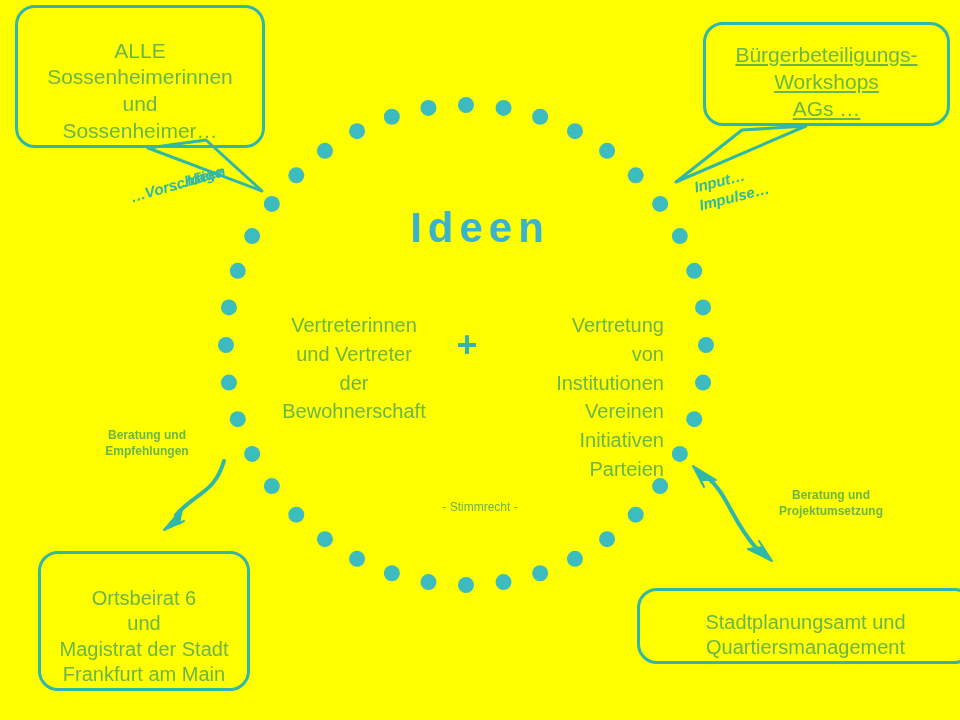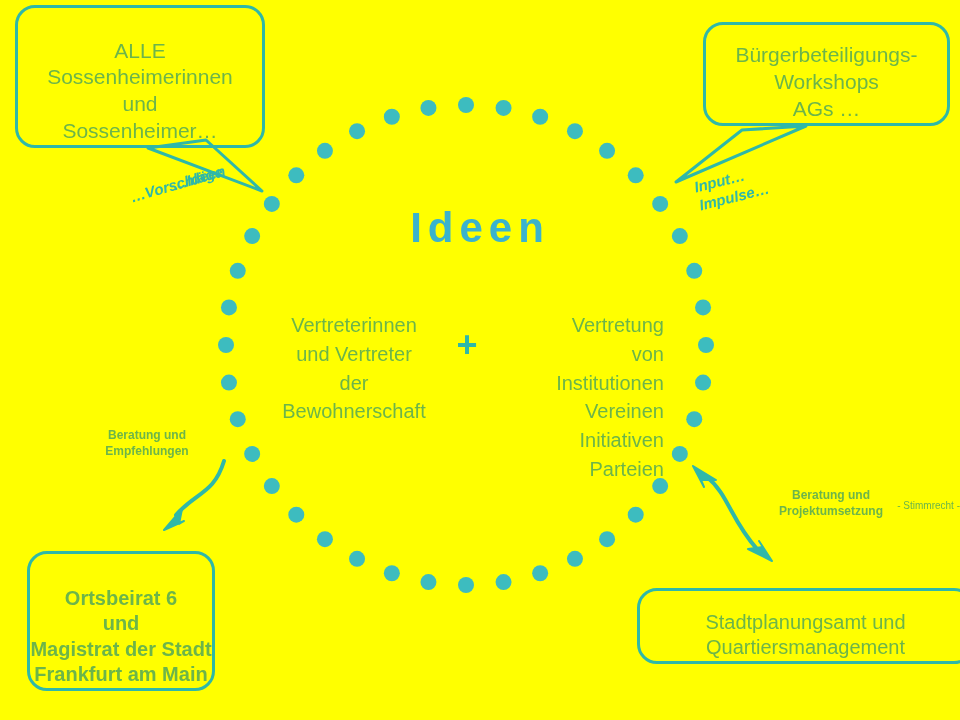--- a/index.html
+++ b/index.html
@@ -39,25 +39,25 @@
   }
   .box .box-text { display: block; width: 100%; }
 
   #callout-citizens {
     left: 15px; top: 5px; width: 250px; height: 143px;
     font-size: 21px;
   }
   #callout-workshops {
     left: 703px; top: 22px; width: 247px; height: 104px;
     font-size: 21px;
+    text-decoration: underline;
   }
   #box-ortsbeirat {
-    left: 27px; top: 551px; width: 188px; height: 140px;
-    font-size: 20px;
-    font-weight: bold;
+    left: 38px; top: 551px; width: 212px; height: 140px;
+    font-size: 20px;
   }
   #box-stadtplanungsamt {
     left: 637px; top: 588px; width: 337px; height: 76px;
     font-size: 20px;
   }
 
   
   #beirat-title {
     position: absolute;
     left: 0; top: 204px; width: 960px;
@@ -88,22 +88,22 @@
     left: 443px; top: 327px; width: 48px;
     text-align: center;
     font-size: 36px;
     font-weight: bold;
     color: #2fb8a8;
     line-height: 1;
   }
   #stimmrecht {
     position: absolute;
     left: 0; top: 500px; width: 960px;
-    text-align: right;
-    font-size: 10px;
+    text-align: center;
+    font-size: 12px;
     color: #6cb54a;
   }
 
   
   .annot {
     position: absolute;
     font-weight: bold;
     line-height: 1.3;
   }
   .annot-rot {

